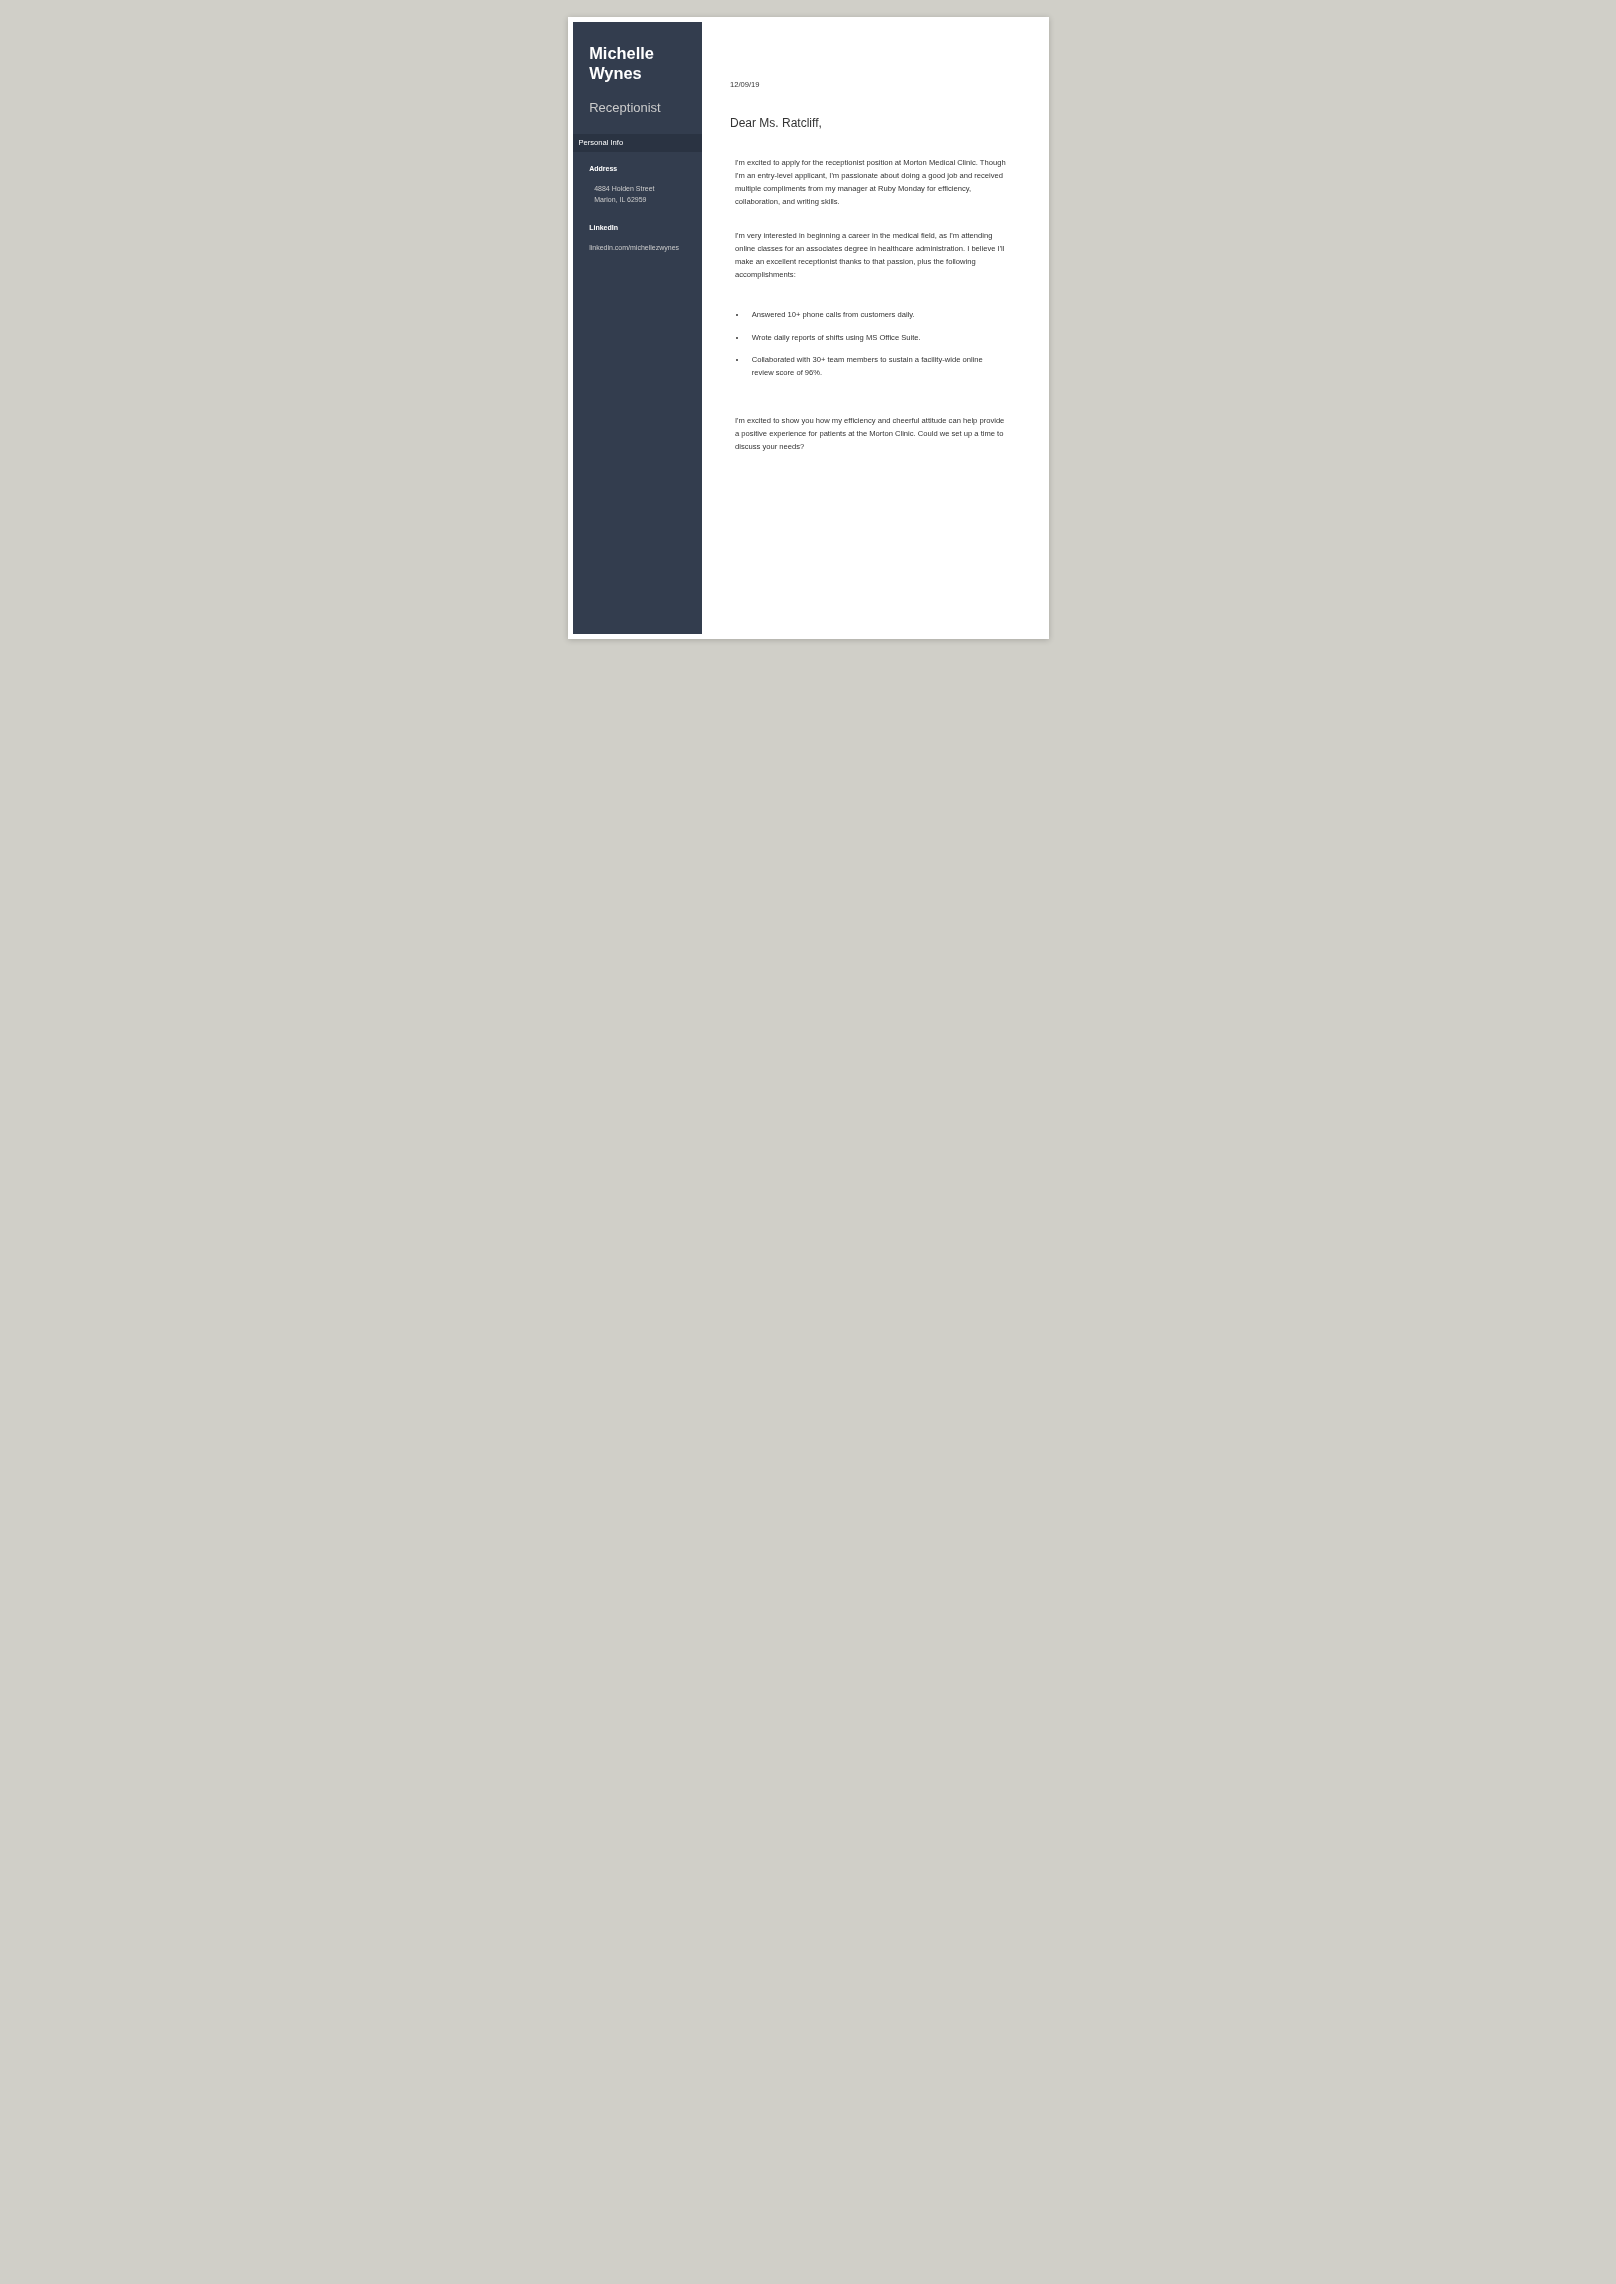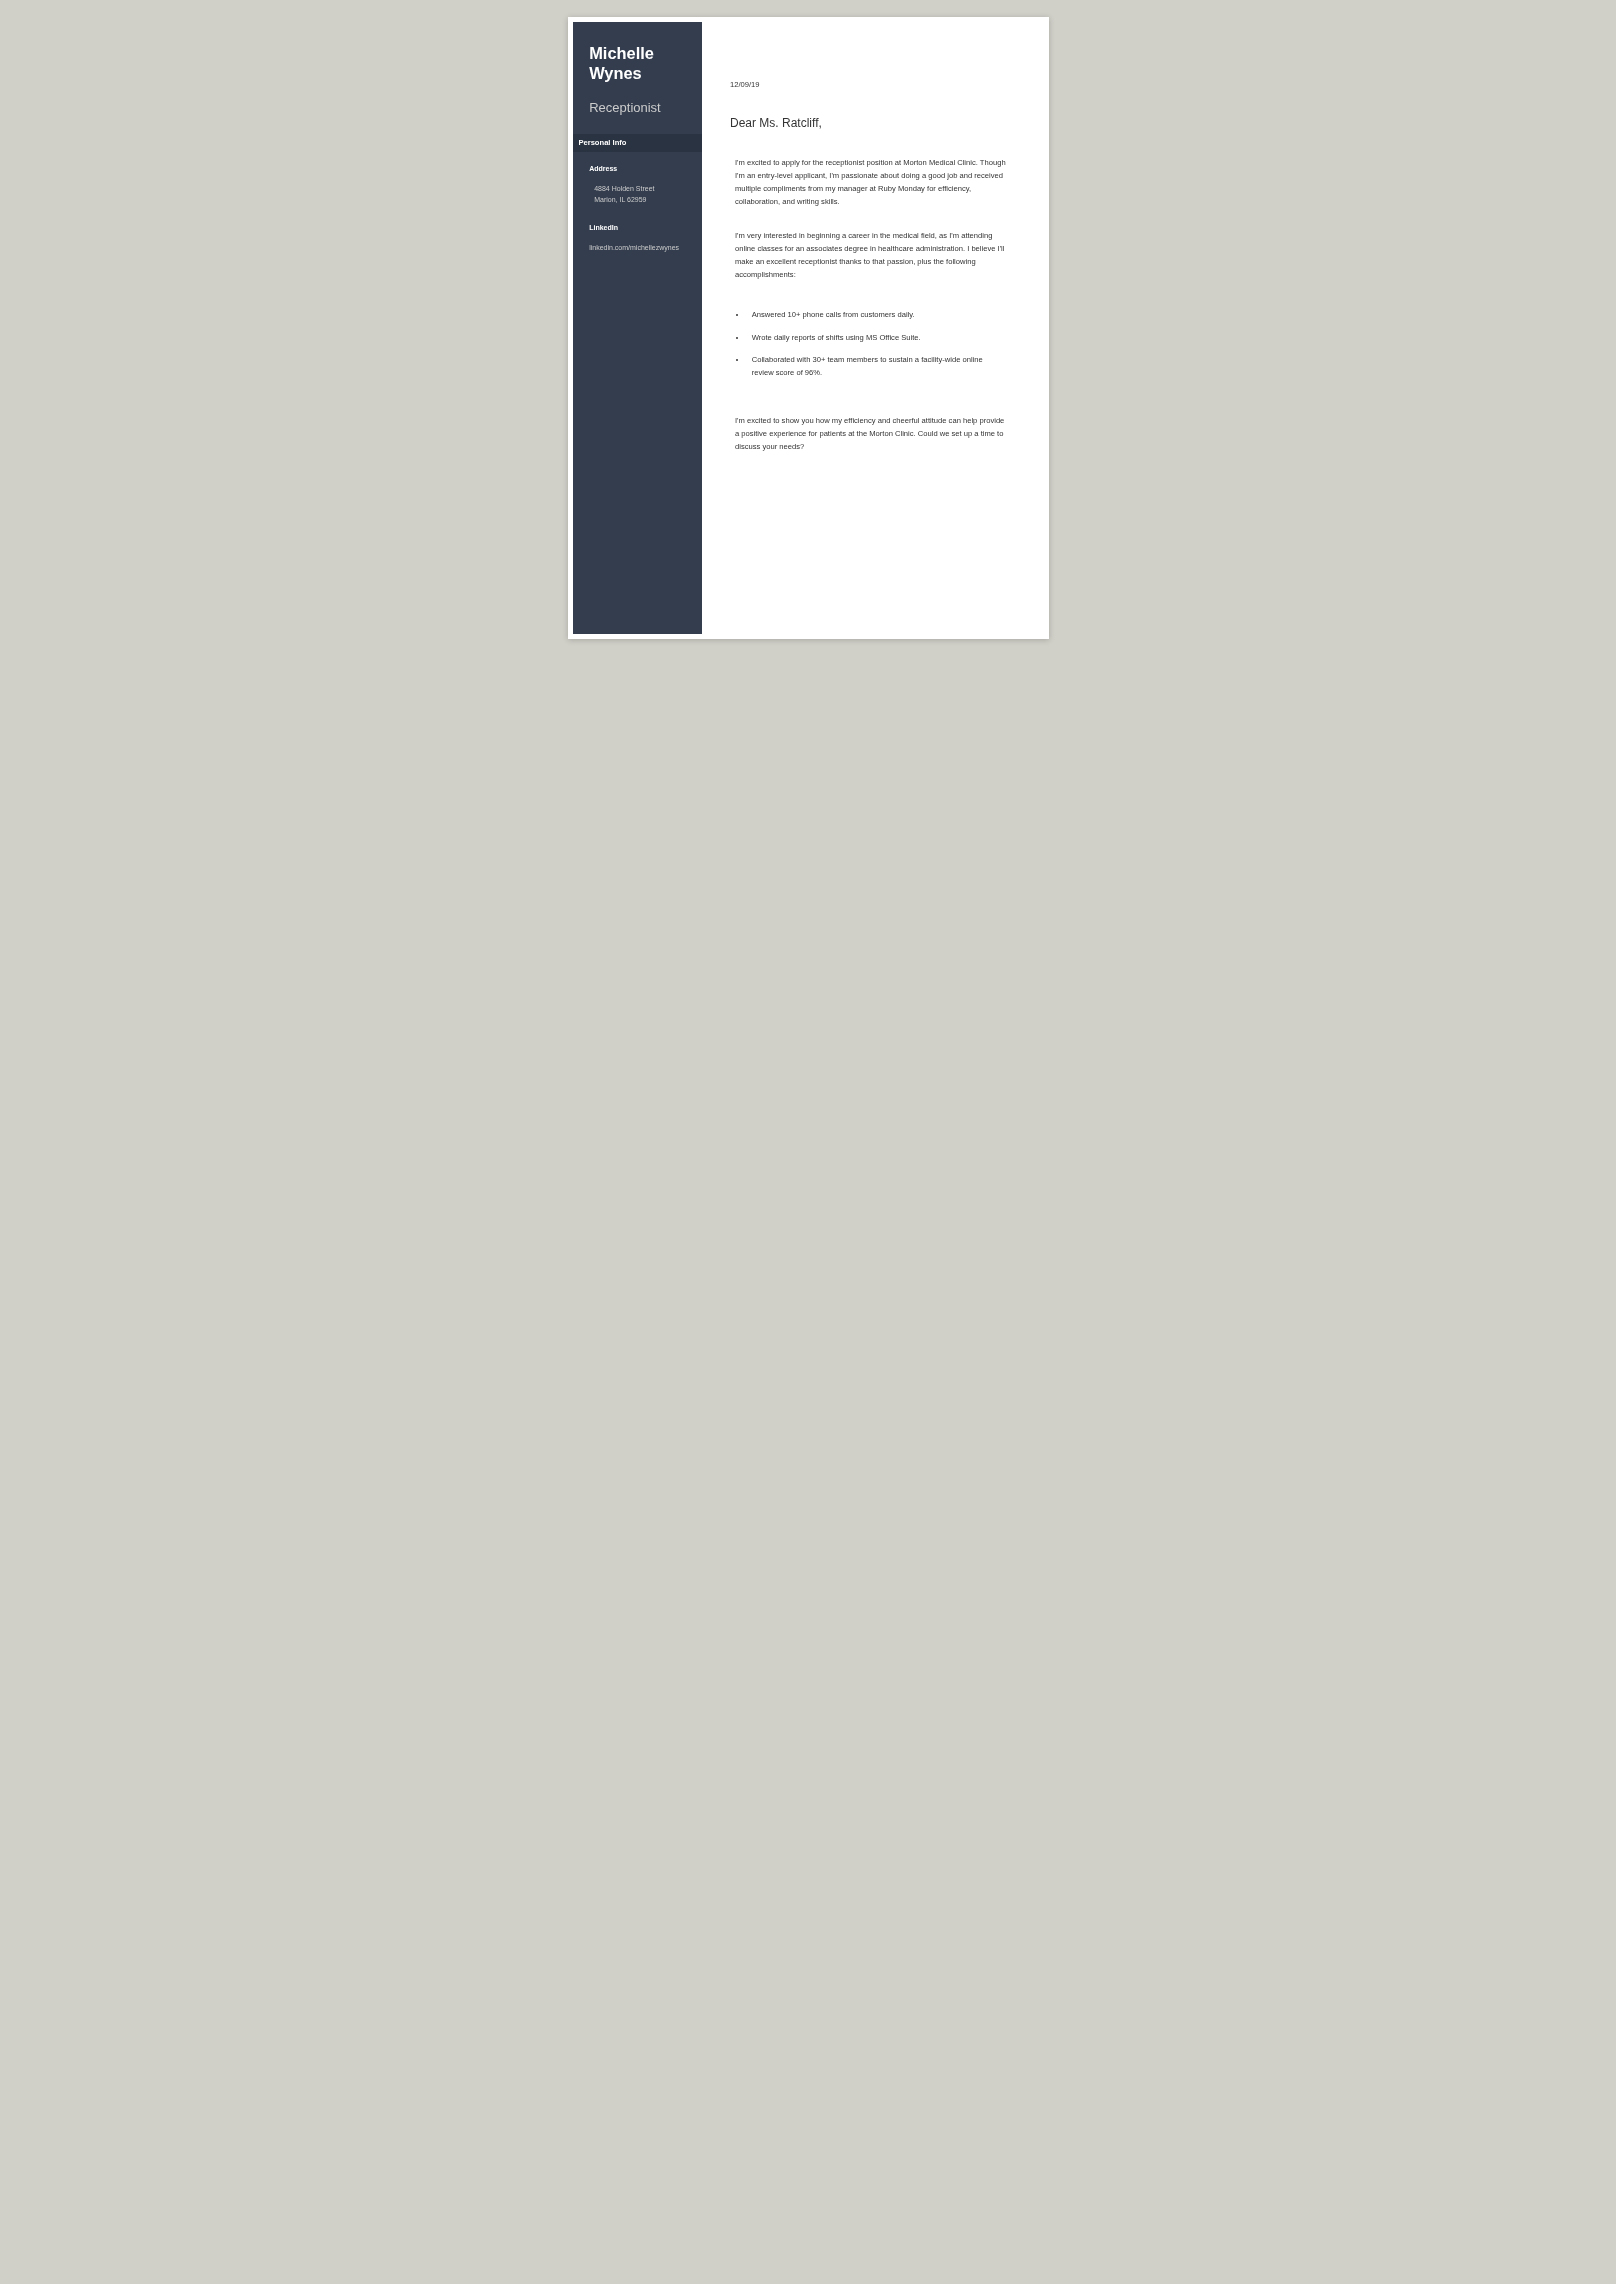--- a/index.html
+++ b/index.html
@@ -45,21 +45,21 @@
     .sidebar-title {
       font-size: 13px;
       color: #cccccc;
       margin-bottom: 14px;
       font-weight: normal;
     }
 
     .sidebar-section-header {
       background-color: #2a3342;
       color: #ffffff;
-      font-weight: bold;
+      font-weight: normal;
       font-size: 7.6px;
       padding: 4.7px 5.9px;
       margin-bottom: 8.2px;
       margin-left: -11.7px;
       margin-right: -11.7px;
     }
 
     .sidebar-info-label {
       font-weight: bold;
       font-size: 7px;

